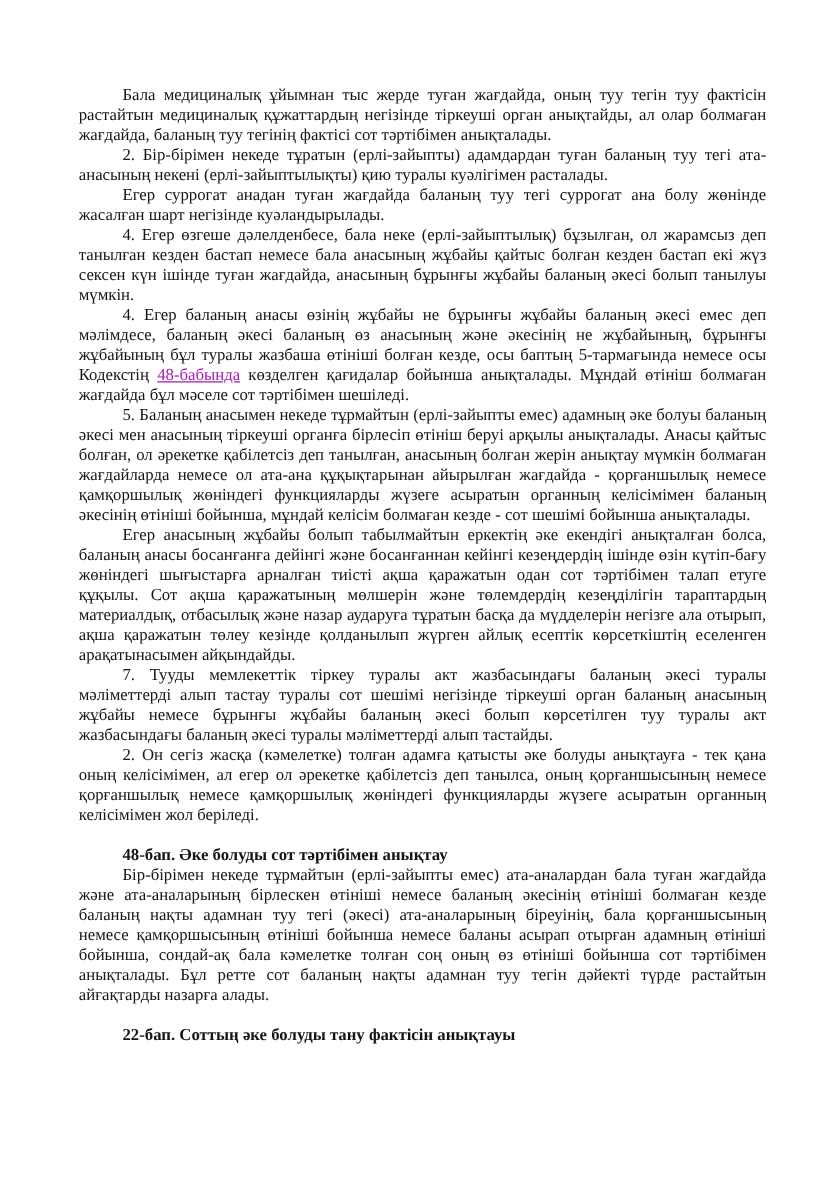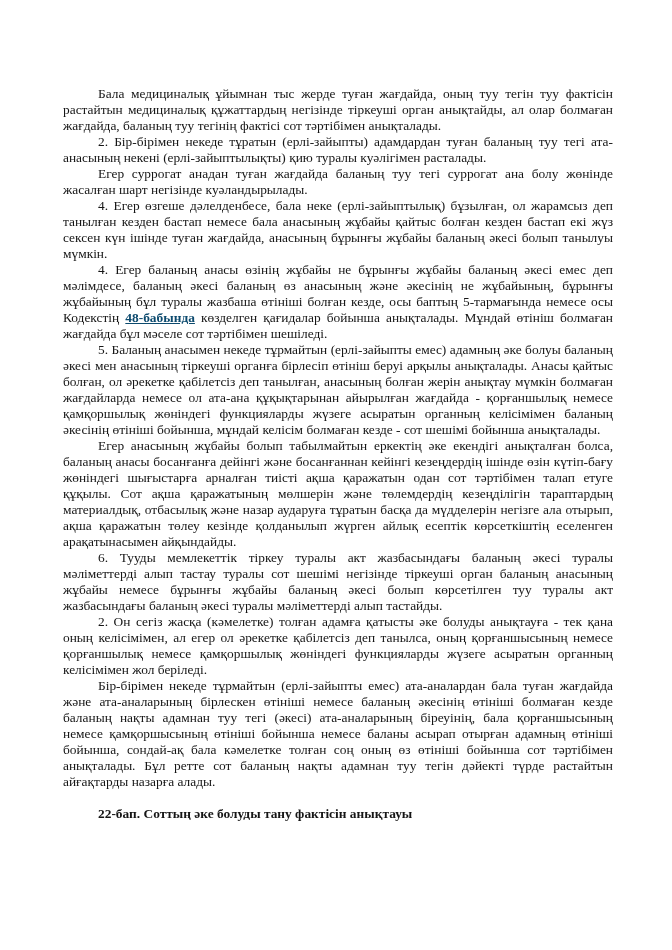--- a/index.html
+++ b/index.html
@@ -10,57 +10,58 @@
   body {
     width: 672px;
     height: 950px;
     overflow: hidden;
     font-family: "Liberation Serif", "DejaVu Serif", serif;
   }
   .page {
     box-sizing: border-box;
     width: 672px;
     height: 950px;
-    padding: 86px 59px 20px 63px;
+    padding: 68px 59px 20px 63px;
     background: #ffffff;
     color: #151515;
   }
   .doc {
     font-size: 13.4px;
     line-height: 16px;
     text-align: justify;
   }
   .doc p {
     margin: 0;
     text-indent: 35px;
   }
   .doc .heading {
     margin: 16px 0 0 0;
     text-indent: 35px;
     font-weight: bold;
     font-size: 13.4px;
     line-height: 16px;
   }
   a.doclink {
-    color: #0c4a6e;
-    font-weight: bold;
+    color: #a21caf;
+    font-weight: normal;
     text-decoration: underline;
     cursor: pointer;
   }
 </style>
 </head>
 <body>
 
 <div class="page">
   <div class="doc">
     <p>Бала медициналық ұйымнан тыс жерде туған жағдайда, оның туу тегін туу фактісін растайтын медициналық құжаттардың негізінде тіркеуші орган анықтайды, ал олар болмаған жағдайда, баланың туу тегінің фактісі сот тәртібімен анықталады.</p>
     <p>2. Бір-бірімен некеде тұратын (ерлі-зайыпты) адамдардан туған баланың туу тегі ата-анасының некені (ерлі-зайыптылықты) қию туралы куәлігімен расталады.</p>
     <p>Егер суррогат анадан туған жағдайда баланың туу тегі суррогат ана болу жөнінде жасалған шарт негізінде куәландырылады.</p>
     <p>4. Егер өзгеше дәлелденбесе, бала неке (ерлі-зайыптылық) бұзылған, ол жарамсыз деп танылған кезден бастап немесе бала анасының жұбайы қайтыс болған кезден бастап екі жүз сексен күн ішінде туған жағдайда, анасының бұрынғы жұбайы баланың әкесі болып танылуы мүмкін.</p>
     <p><span>4. Егер баланың анасы өзінің жұбайы не бұрынғы жұбайы баланың әкесі емес деп мәлімдесе, баланың әкесі баланың өз анасының және әкесінің не жұбайының, бұрынғы жұбайының бұл туралы жазбаша өтініші болған кезде, осы баптың 5-тармағында немесе осы Кодекстің </span><a class="doclink">48-бабында</a><span> көзделген қағидалар бойынша анықталады. Мұндай өтініш болмаған жағдайда бұл мәселе сот тәртібімен шешіледі.</span></p>
     <p>5. Баланың анасымен некеде тұрмайтын (ерлі-зайыпты емес) адамның әке болуы баланың әкесі мен анасының тіркеуші органға бірлесіп өтініш беруі арқылы анықталады. Анасы қайтыс болған, ол әрекетке қабілетсіз деп танылған, анасының болған жерін анықтау мүмкін болмаған жағдайларда немесе ол ата-ана құқықтарынан айырылған жағдайда - қорғаншылық немесе қамқоршылық жөніндегі функцияларды жүзеге асыратын органның келісімімен баланың әкесінің өтініші бойынша, мұндай келісім болмаған кезде - сот шешімі бойынша анықталады.</p>
     <p>Егер анасының жұбайы болып табылмайтын еркектің әке екендігі анықталған болса, баланың анасы босанғанға дейінгі және босанғаннан кейінгі кезеңдердің ішінде өзін күтіп-бағу жөніндегі шығыстарға арналған тиісті ақша қаражатын одан сот тәртібімен талап етуге құқылы. Сот ақша қаражатының мөлшерін және төлемдердің кезеңділігін тараптардың материалдық, отбасылық және назар аударуға тұратын басқа да мүдделерін негізге ала отырып, ақша қаражатын төлеу кезінде қолданылып жүрген айлық есептік көрсеткіштің еселенген арақатынасымен айқындайды.</p>
-    <p>6. Тууды мемлекеттік тіркеу туралы акт жазбасындағы баланың әкесі туралы мәліметтерді алып тастау туралы сот шешімі негізінде тіркеуші орган баланың анасының жұбайы немесе бұрынғы жұбайы баланың әкесі болып көрсетілген туу туралы акт жазбасындағы баланың әкесі туралы мәліметтерді алып тастайды.</p>
+    <p>7. Тууды мемлекеттік тіркеу туралы акт жазбасындағы баланың әкесі туралы мәліметтерді алып тастау туралы сот шешімі негізінде тіркеуші орган баланың анасының жұбайы немесе бұрынғы жұбайы баланың әкесі болып көрсетілген туу туралы акт жазбасындағы баланың әкесі туралы мәліметтерді алып тастайды.</p>
     <p>2. Он сегіз жасқа (кәмелетке) толған адамға қатысты әке болуды анықтауға - тек қана оның келісімімен, ал егер ол әрекетке қабілетсіз деп танылса, оның қорғаншысының немесе қорғаншылық немесе қамқоршылық жөніндегі функцияларды жүзеге асыратын органның келісімімен жол беріледі.</p>
+    <p class="heading">48-бап. Әке болуды сот тәртібімен анықтау</p>
     <p>Бір-бірімен некеде тұрмайтын (ерлі-зайыпты емес) ата-аналардан бала туған жағдайда және ата-аналарының бірлескен өтініші немесе баланың әкесінің өтініші болмаған кезде баланың нақты адамнан туу тегі (әкесі) ата-аналарының біреуінің, бала қорғаншысының немесе қамқоршысының өтініші бойынша немесе баланы асырап отырған адамның өтініші бойынша, сондай-ақ бала кәмелетке толған соң оның өз өтініші бойынша сот тәртібімен анықталады. Бұл ретте сот баланың нақты адамнан туу тегін дәйекті түрде растайтын айғақтарды назарға алады.</p>
     <p class="heading">22-бап. Соттың әке болуды тану фактісін анықтауы</p>
   </div>
 </div>
 
 </body></html>

